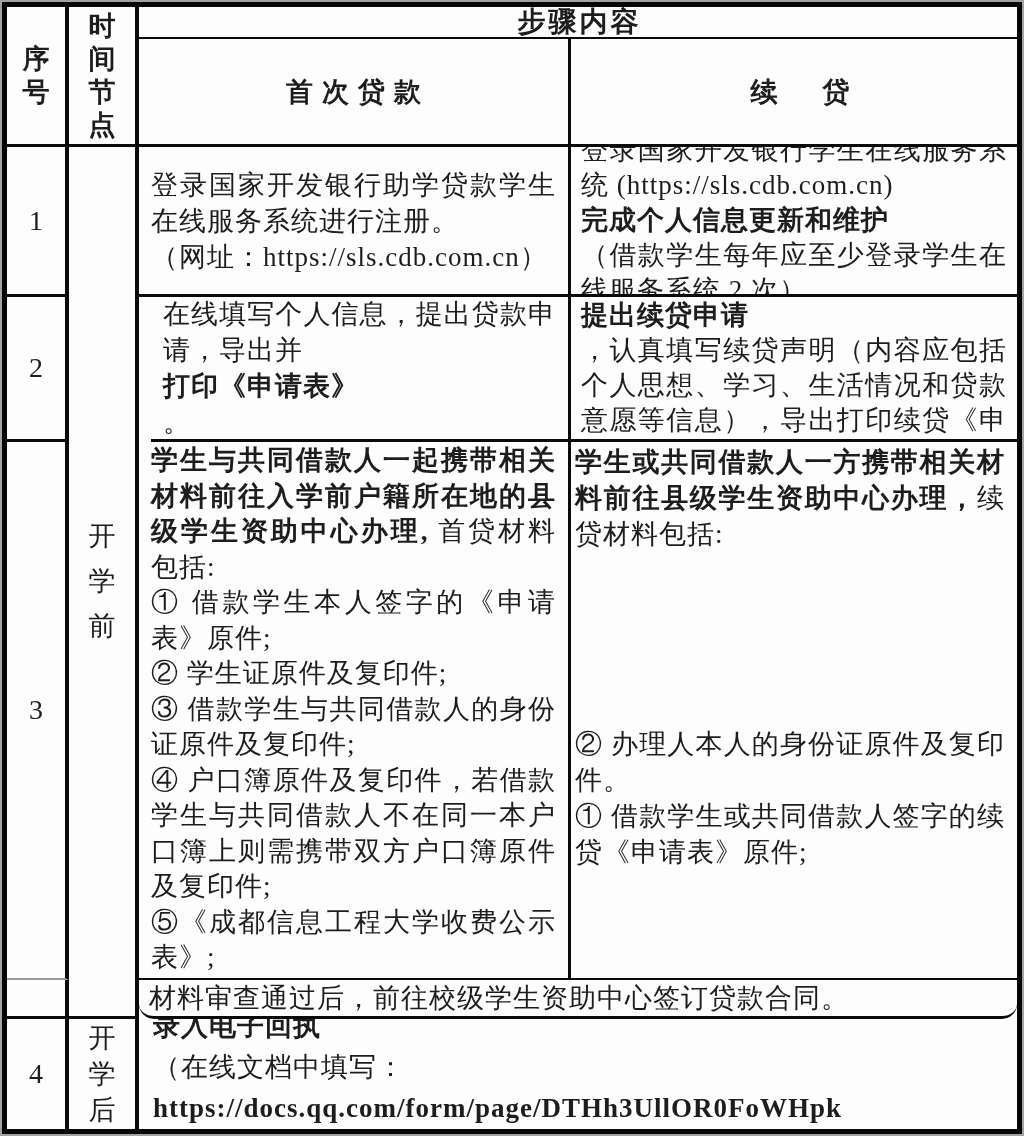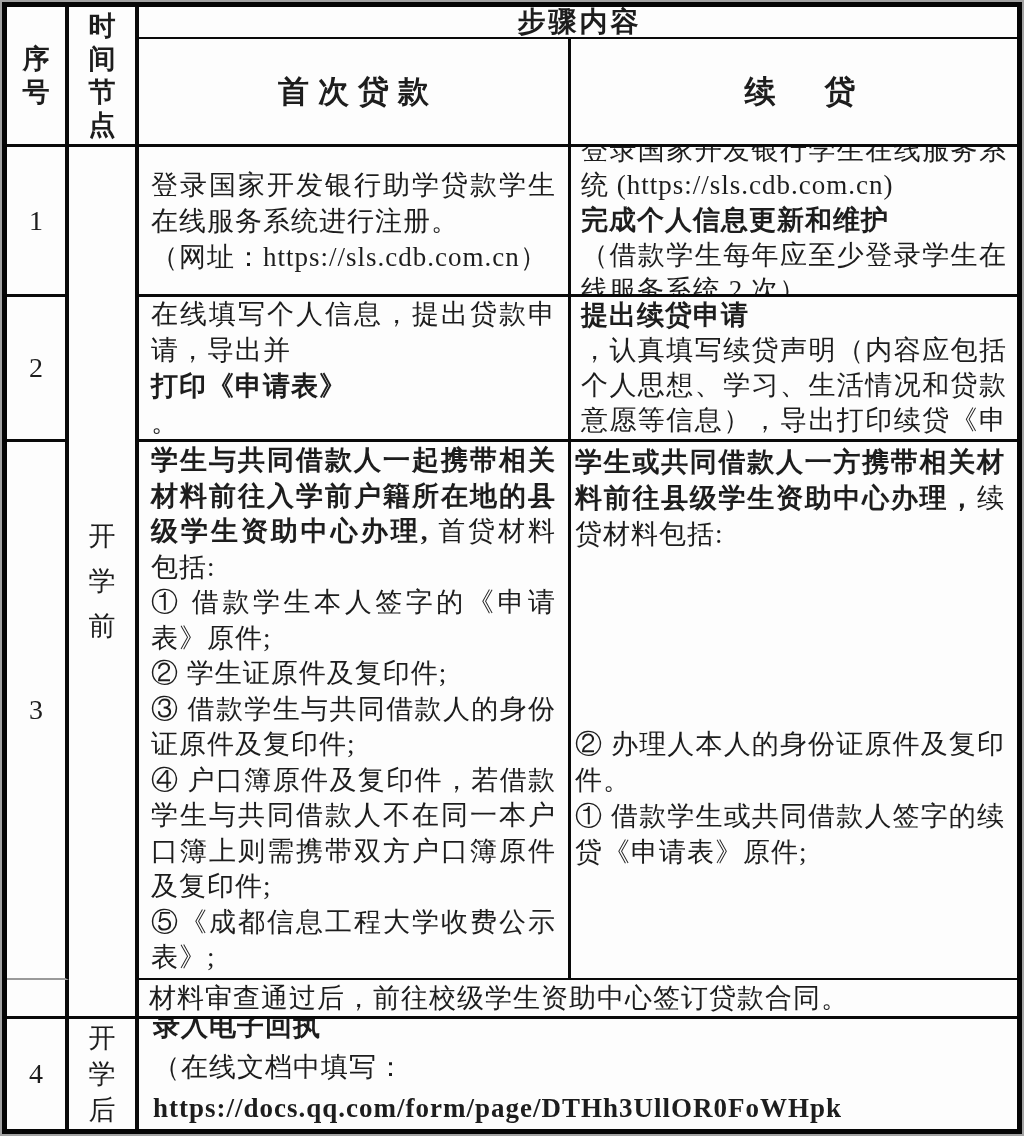--- a/index.html
+++ b/index.html
@@ -24,41 +24,41 @@
   .br3{border-right:3px solid #0a0a0a;}
   .bb2{border-bottom:2px solid #0a0a0a;}
   .bb3{border-bottom:3px solid #0a0a0a;}
   .bbf{border-bottom:2px solid #9a9a9a;}
   
   .a-hno{grid-area:1/1/3/2;} .a-htime{grid-area:1/2/3/3;}
   .a-hsteps{grid-area:1/3/2/5;}
   .a-hfirst{grid-area:2/3/3/4;} .a-hrenew{grid-area:2/4/3/5;padding-left:12px;}
   .a-no1{grid-area:3/1/4/2;} .a-timepre{grid-area:3/2/7/3;}
   .a-r1f{grid-area:3/3/4/4;} .a-r1r{grid-area:3/4/4/5;}
-  .a-no2{grid-area:4/1/5/2;} .a-r2f{grid-area:4/3/5/4;} .a-r2r{grid-area:4/4/5/5;}
+  .a-no2{grid-area:4/1/5/2;} .a-r2f{grid-area:4/3/5/4;margin-left:12px;} .a-r2r{grid-area:4/4/5/5;}
   .a-no3{grid-area:5/1/6/2;} .a-r3f{grid-area:5/3/6/4;} .a-r3r{grid-area:5/4/6/5;}
   .a-nosub{grid-area:6/1/7/2;} .a-review{grid-area:6/3/7/5;}
   .a-no4{grid-area:7/1/8/2;} .a-timepost{grid-area:7/2/8/3;} .a-r4c{grid-area:7/3/8/5;}
   
-  .hdrc{display:flex;align-items:center;justify-content:center;font-weight:700;font-size:31px;}
+  .hdrc{display:flex;align-items:center;justify-content:center;font-weight:700;font-size:27px;}
   .steps{font-size:28px;letter-spacing:3px;text-indent:3px;}
   .loanhdr{letter-spacing:9px;text-indent:9px;}
   .vtext{display:flex;align-items:center;justify-content:center;white-space:pre-line;text-align:center;font-size:27px;}
   .vhdr{line-height:33px;font-weight:700;}
   .vpre{line-height:45px;}
   .vpost{line-height:36px;}
   .num{display:flex;align-items:center;justify-content:center;font-size:28px;}
   .body{font-size:27px;line-height:36px;text-align:justify;letter-spacing:1px;padding:0 12px;}
   .vcenter{display:flex;flex-direction:column;justify-content:center;}
   .preline{white-space:pre-line;}
   .tight{line-height:35px;padding:0 10px;}
   .r3body{line-height:35.5px;padding:1px 12px 0 12px;}
   .r3flex{display:flex;flex-direction:column;padding:2px 12px 0 4px;}
   .sp1{flex:1.6;} .sp2{flex:1;}
-  .review{display:flex;align-items:center;font-size:27px;letter-spacing:1px;padding:12px 10px;}
+  .review{display:flex;align-items:center;font-size:27px;letter-spacing:1px;padding:12px 10px;border-radius:15px;}
   .r4{line-height:41px;word-break:break-all;padding:0 14px;justify-content:flex-end;}
   .b{font-weight:700;}
 </style>
 </head>
 <body>
 
 <div class="page">
   <div class="tbl">
 
     <div class="a-hno br4 bb3 hdrc vtext vhdr">序

